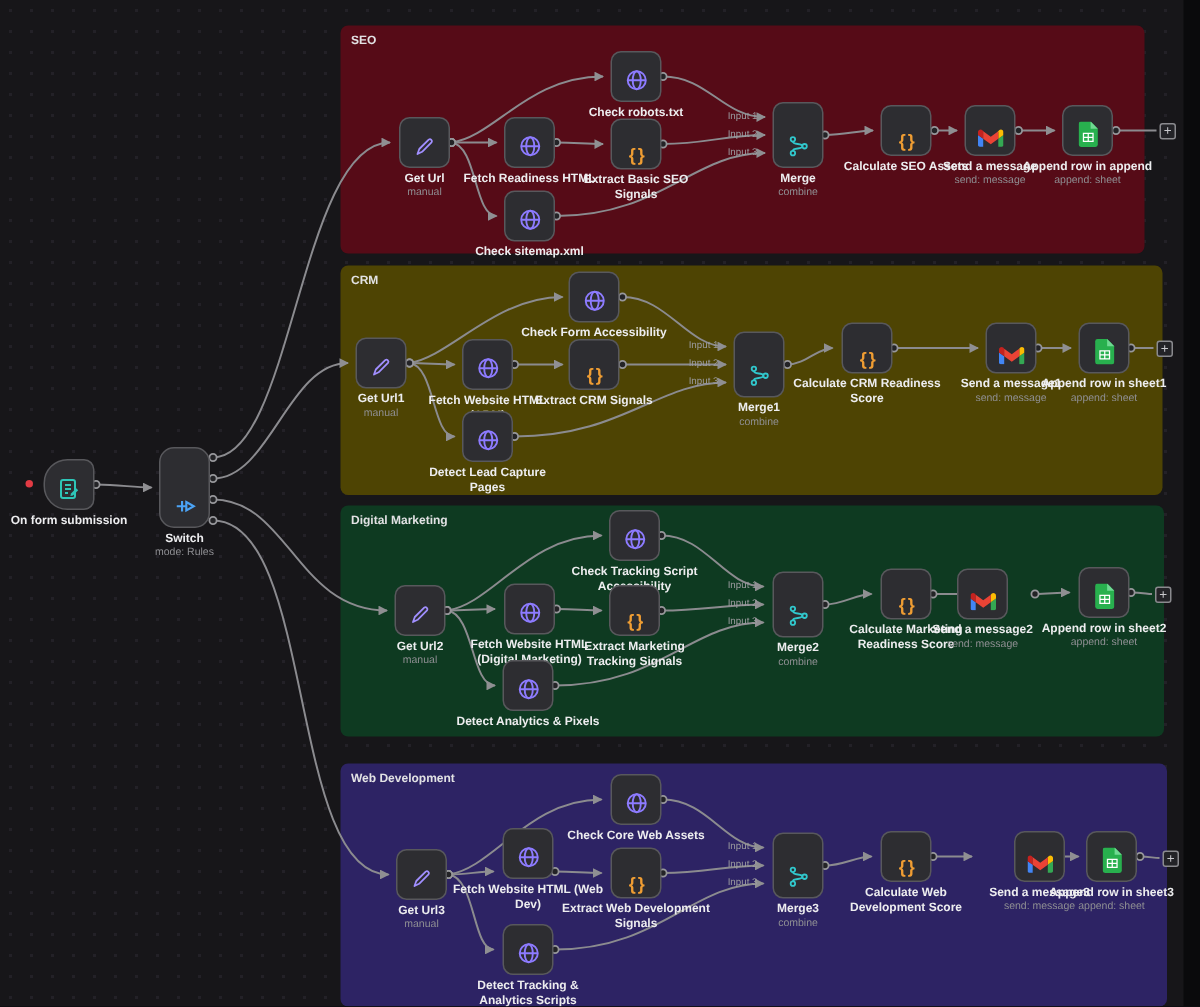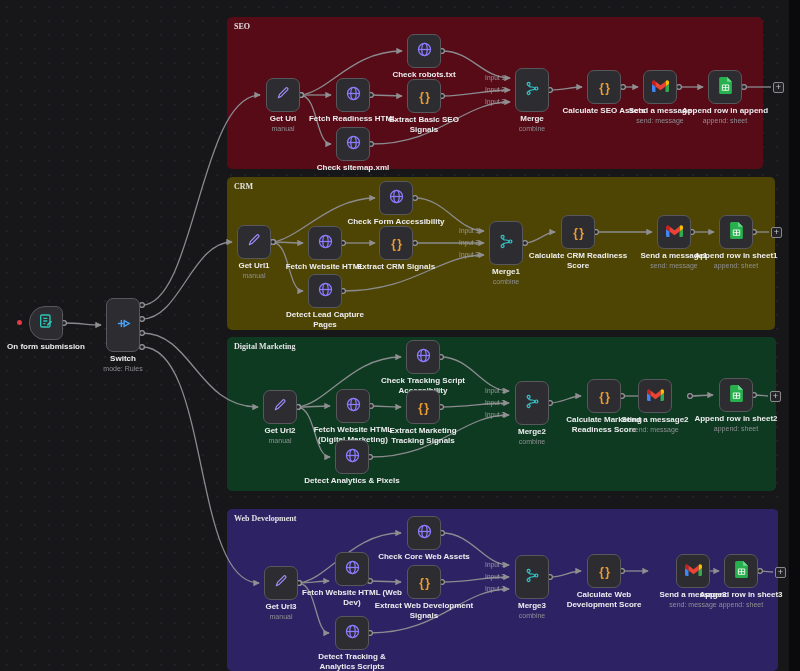--- a/index.html
+++ b/index.html
@@ -1,34 +1,34 @@
 <!DOCTYPE html>
 <html><head>
 <meta charset="utf-8">
 <style>
   html,body{margin:0;padding:0;background:#0a0a0c;}
   .canvas{position:relative;width:800px;height:671px;background:#171619;overflow:hidden;
           font-family:"Liberation Sans",sans-serif;
           background-image:radial-gradient(circle,#232127 1px,transparent 1.2px);
           background-size:14px 14px;}
-  .group{position:absolute;border-radius:5px;z-index:1;font-family:Liberation Serif, serif;}
+  .group{position:absolute;border-radius:5px;z-index:1;}
   .gtitle{position:absolute;top:5px;left:7px;font-size:8px;font-weight:bold;color:#e2e2e4;}
   .g-seo{background:#560b17;}
   .g-crm{background:#4e4403;}
   .g-dm{background:#0e3a21;}
   .g-wd{background:#2d2364;}
   #edges{position:absolute;left:0;top:0;z-index:2;}
   path.e{fill:none;stroke:#8b8b8f;stroke-width:1.3;marker-end:url(#arw);}
   path.e.na{marker-end:none;}
   circle.port{fill:#232326;stroke:#97979b;stroke-width:1.2;}
   .node{position:absolute;width:34px;height:34px;background:#2d2d31;border:1px solid #58585c;
-        border-radius:7px;z-index:3;display:flex;align-items:center;justify-content:center;box-sizing:border-box;}
+        border-radius:7px;z-index:3;display:flex;align-items:flex-end;justify-content:center;box-sizing:border-box;}
   .node.trigger{border-radius:16px 7px 7px 16px;}
   .node.tall{height:44px;}
-  .node.tall2{height:54px;}
+  .node.tall2{height:54px;border-radius:10px;}
   .ninfo{position:absolute;top:100%;left:50%;transform:translateX(-50%);width:100px;text-align:center;
          padding-top:3px;line-height:1.25;pointer-events:none;}
   .nlabel{font-size:8px;font-weight:bold;color:#ededef;}
   .nsub{font-size:7px;color:#8f8f93;margin-top:1px;}
   .cg{color:#ef9d33;font-weight:bold;font-size:12px;letter-spacing:-1px;}
   .inlbl{position:absolute;font-size:6.5px;color:#9b9b9f;width:55px;text-align:right;z-index:2;}
   .plus{position:absolute;width:11px;height:11px;border:1px solid #8a8a8e;border-radius:2px;color:#c9c9cd;
         font-size:9px;line-height:9px;text-align:center;background:#232327;z-index:3;box-sizing:border-box;}
   .reddot{position:absolute;width:5px;height:5px;border-radius:50%;background:#e23b44;z-index:3;}
   .rightbar{position:absolute;right:0;top:0;width:11px;height:100%;background:#0a0a0c;z-index:5;}

